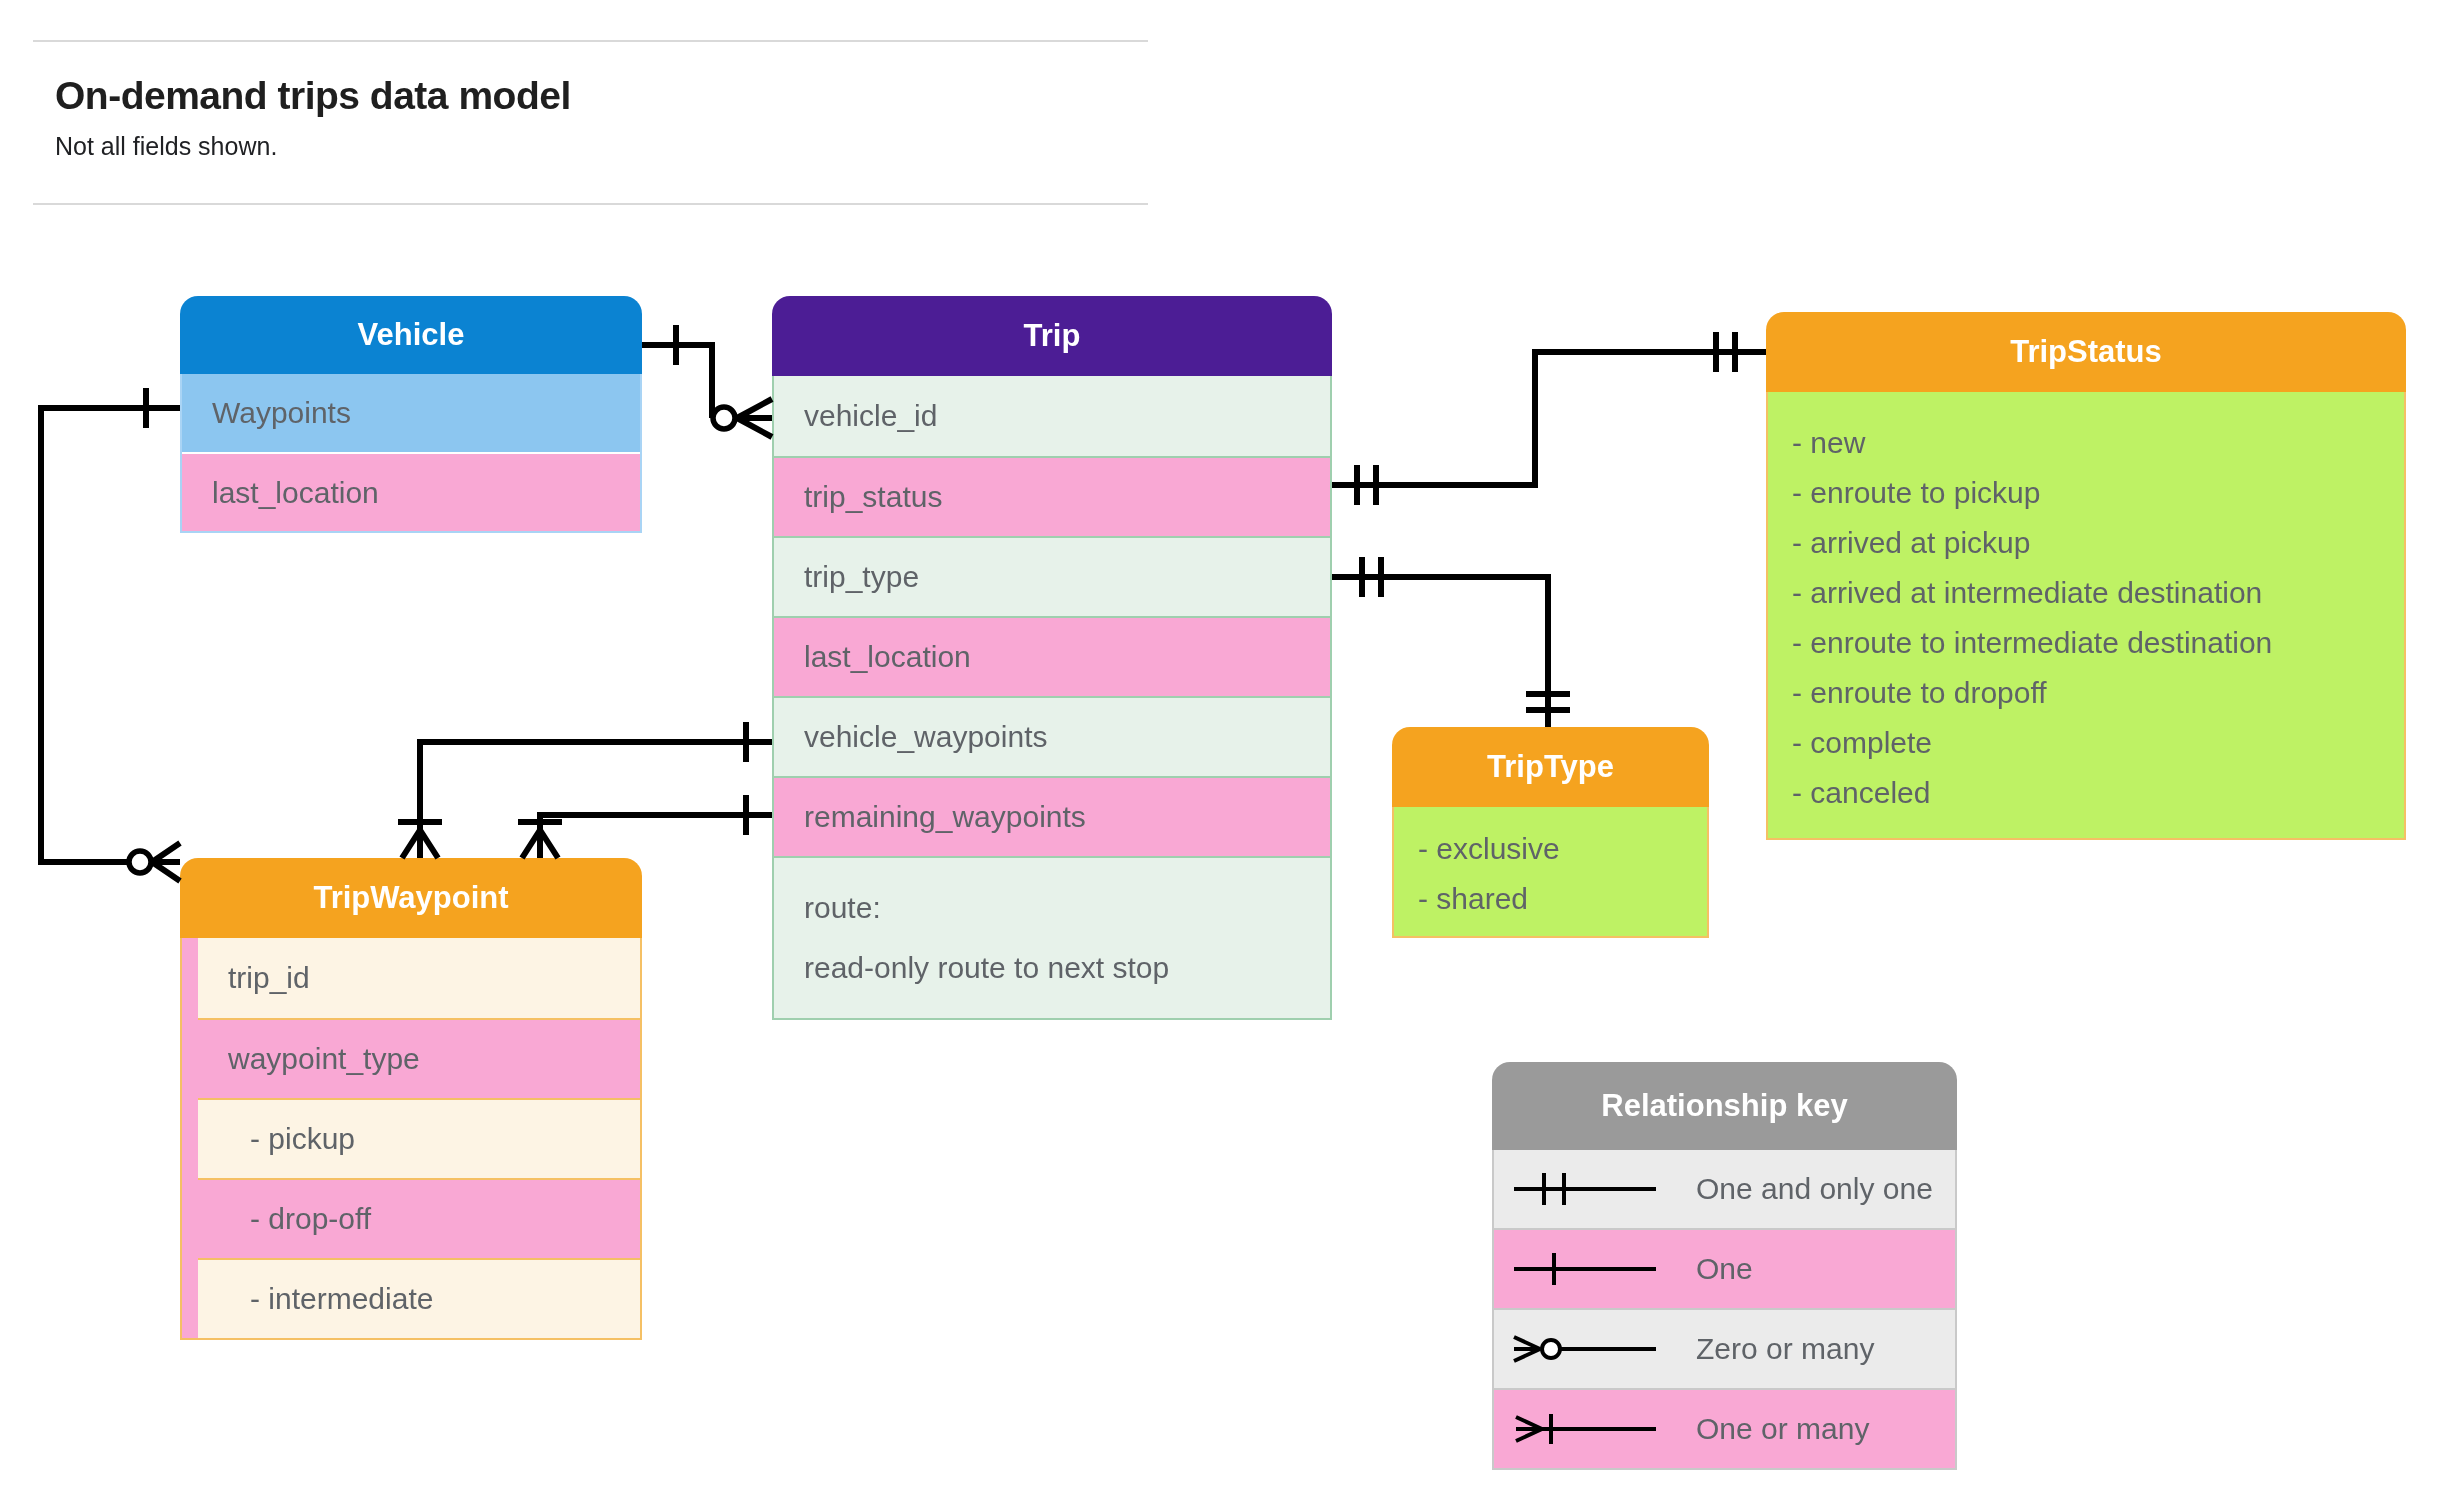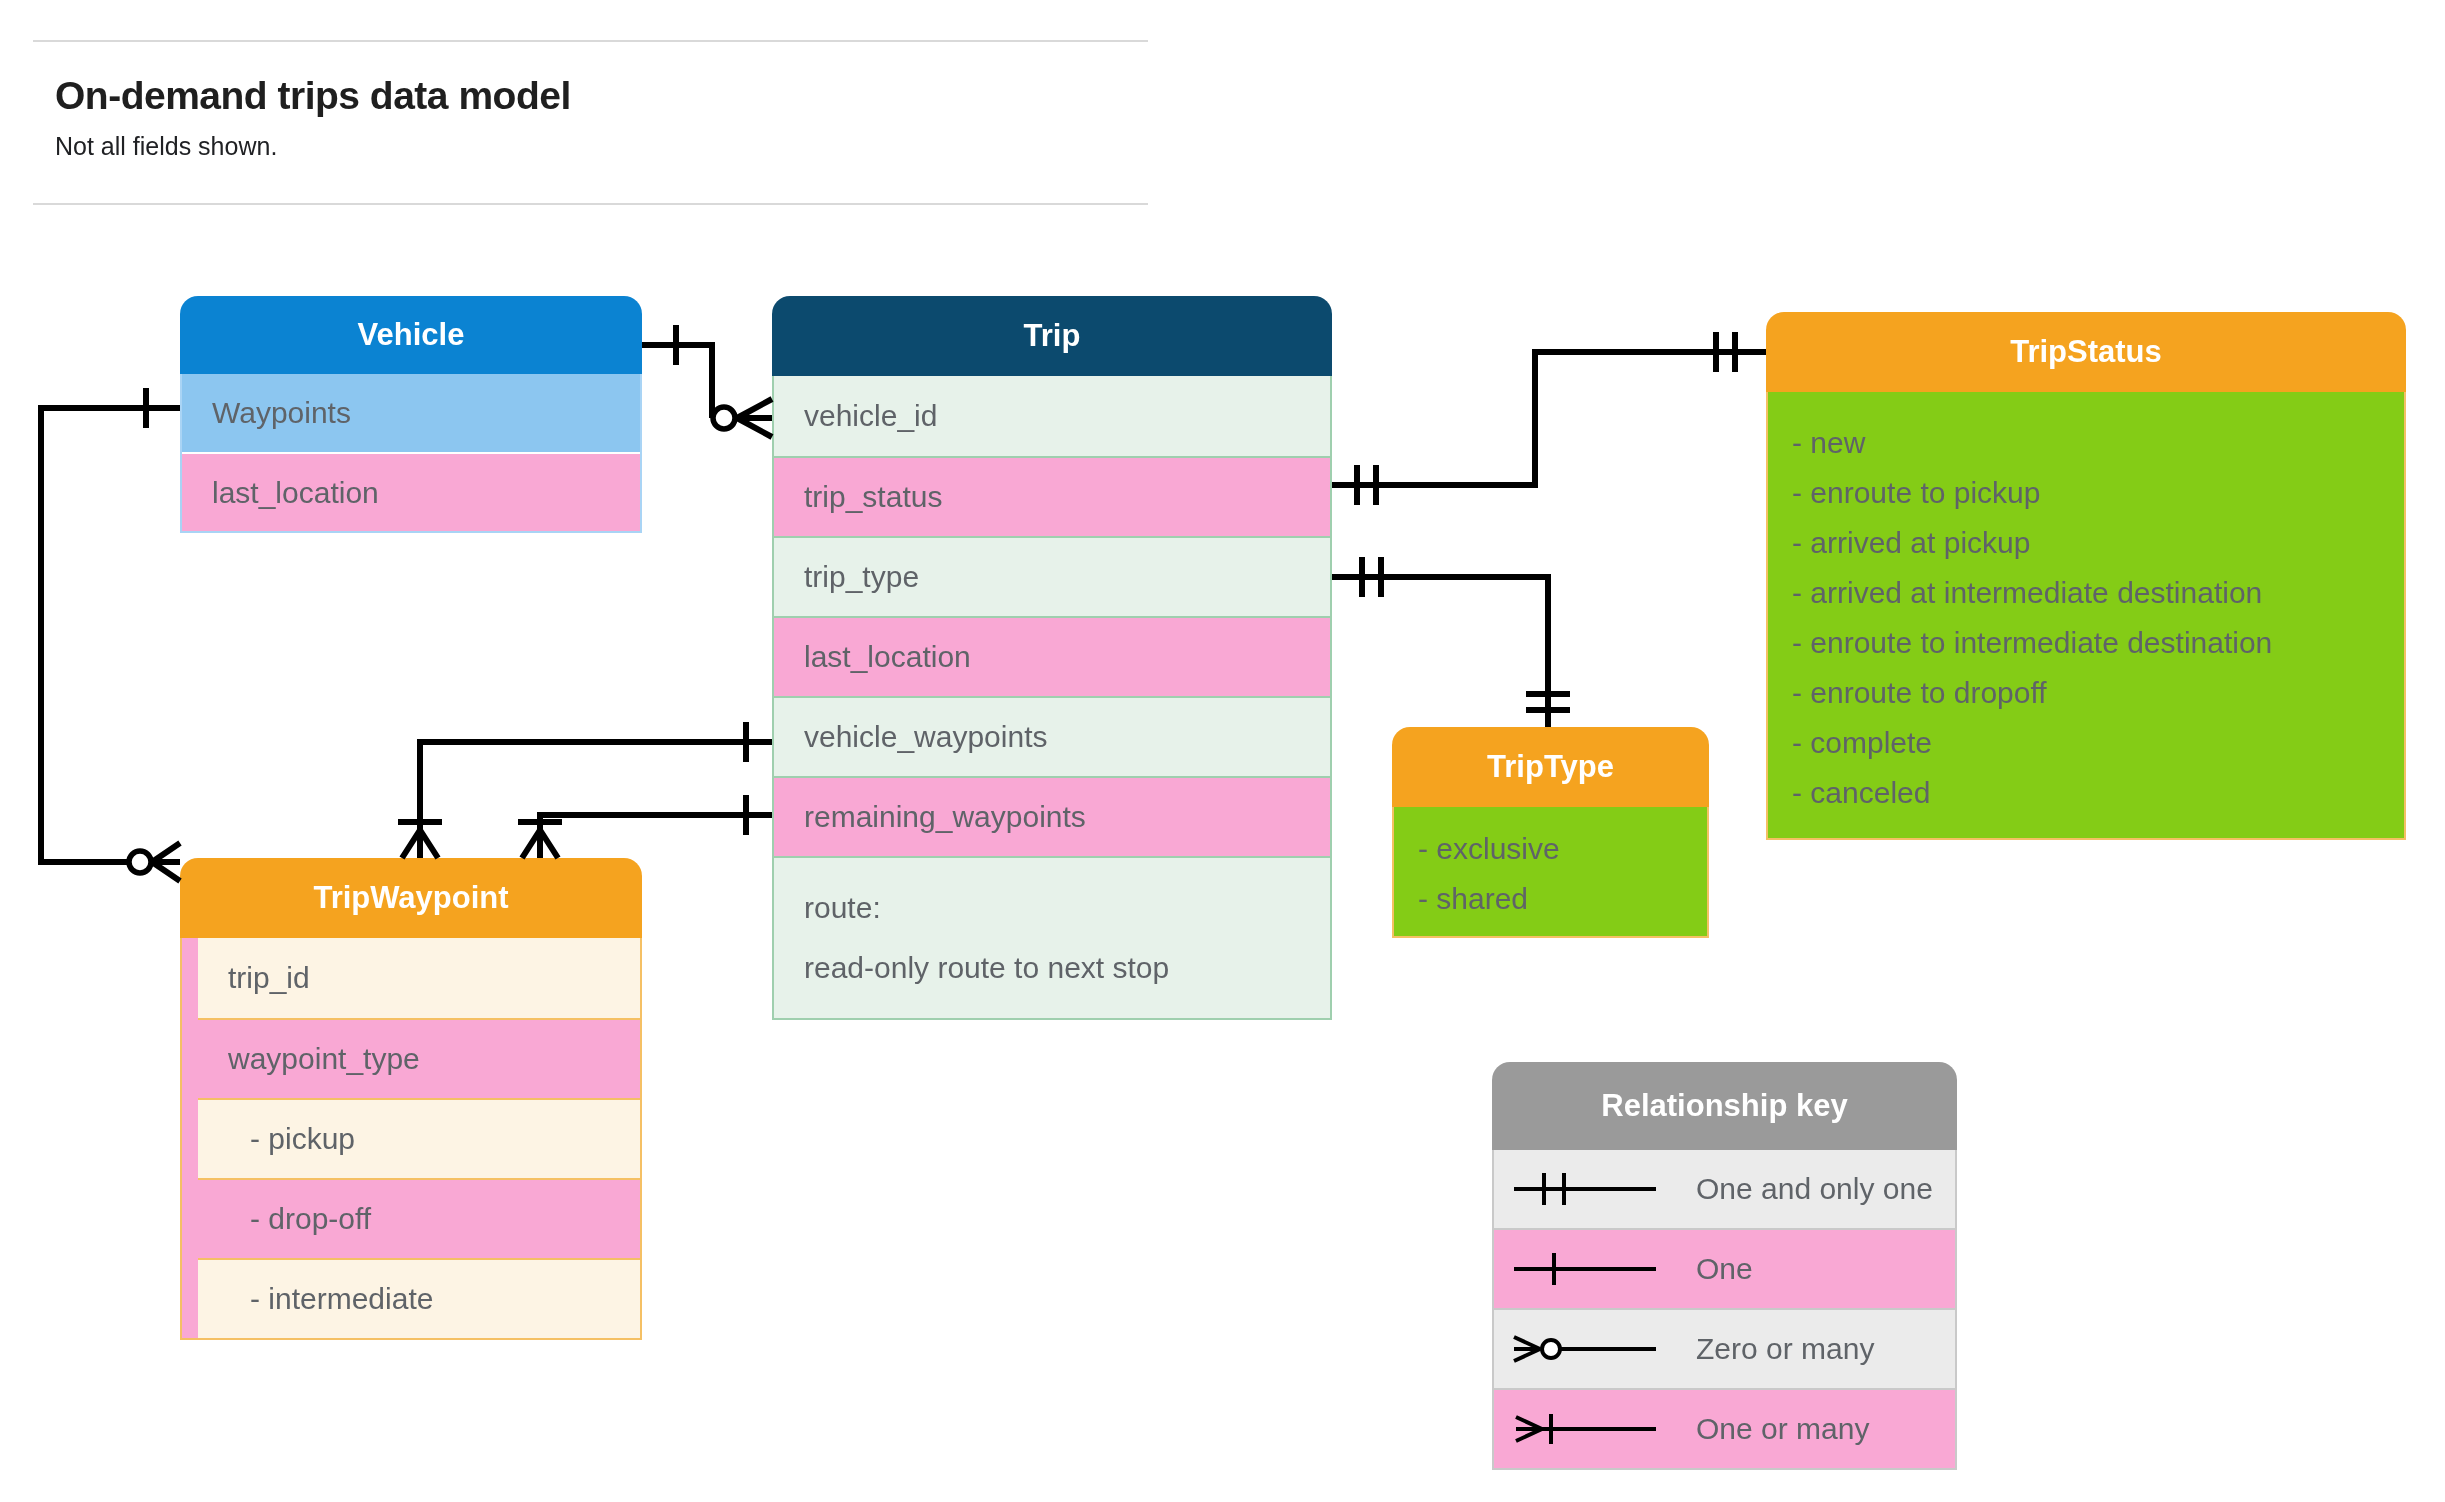--- a/index.html
+++ b/index.html
@@ -16,33 +16,33 @@
   .row{display:flex;align-items:center;padding-left:30px;font-size:30px;color:#5f6368;box-sizing:border-box;}
   .h78{height:78px}.h79{height:79px}.h80{height:80px}
 
   
   .vehicle .ehead{background:#0b83d2;height:78px;}
   .vehicle .ebody{border:2px solid #a9d4f5;border-top:none;}
   .vehicle .row+.row{border-top:2px solid #ffffff;}
   .bg-blue-row{background:#8cc6f0;}
 
   
-  .trip .ehead{background:#0c4a6e;}
+  .trip .ehead{background:#4c1d95;}
   .trip .ebody{border:2px solid #9fcfae;border-top:none;}
   .trip .row+.row,.trip .routecell{border-top:2px solid #9fcfae;}
   .bg-green-row{background:#e7f2ea;}
   .routecell{display:flex;flex-direction:column;justify-content:center;row-gap:26px;
              padding-left:30px;font-size:30px;color:#5f6368;height:162px;background:#e7f2ea;box-sizing:border-box;}
 
   
   .orange .ehead{background:#f5a31f;}
   .orange .ebody{border:2px solid #f5c064;border-top:none;padding-left:16px;}
   .orange .row+.row{border-top:2px solid #f5c064;}
   .bg-cream{background:#fdf4e4;}
-  .enumlist{background:#84cc16;box-sizing:border-box;font-size:30px;color:#5f6368;}
+  .enumlist{background:#bef264;box-sizing:border-box;font-size:30px;color:#5f6368;}
   .enumlist div{line-height:50px;white-space:nowrap;}
   .indent{padding-left:52px;}
 
   
   .keybox .ehead{background:#9a9a9a;height:88px;font-size:31px;}
   .keybox .ebody{border:2px solid #c9c9c9;border-top:none;}
   .key-row{height:78px;display:flex;align-items:center;}
   .key-row+.key-row{border-top:2px solid #c9c9c9;}
   .bg-gray-row{background:#ebebeb;}
   .key-sym{margin-left:16px;width:150px;height:40px;flex:0 0 auto;}

